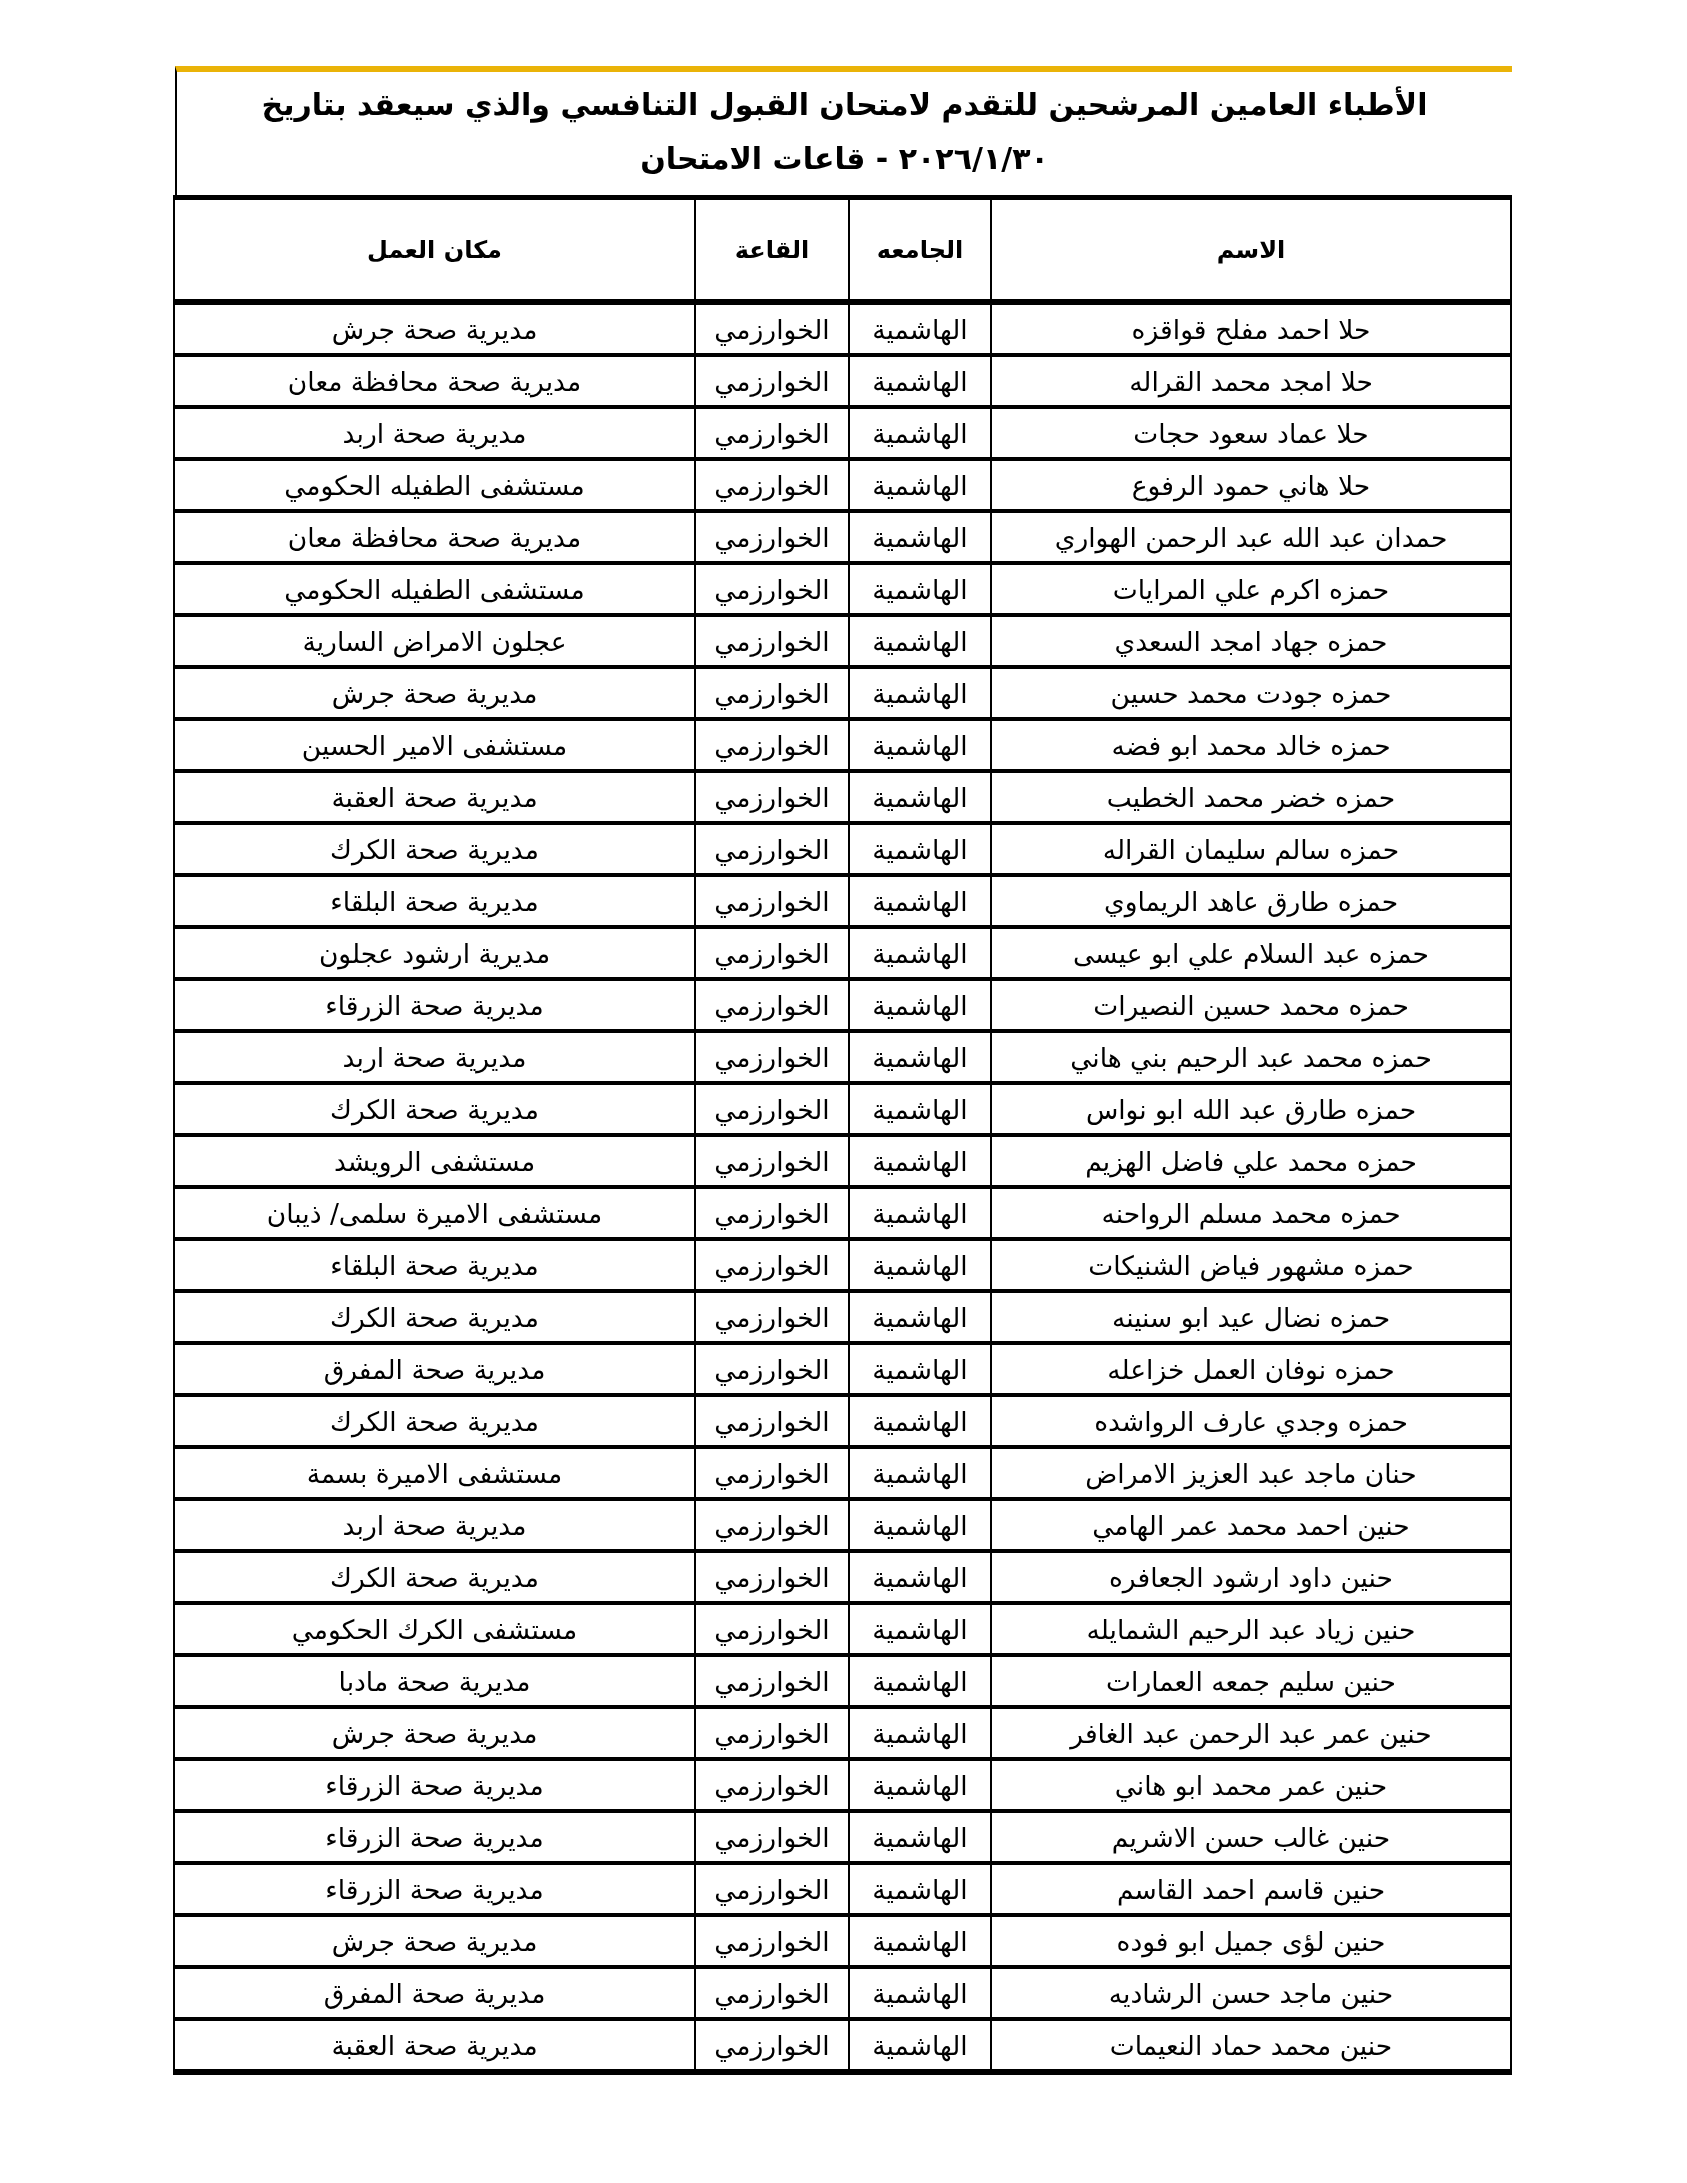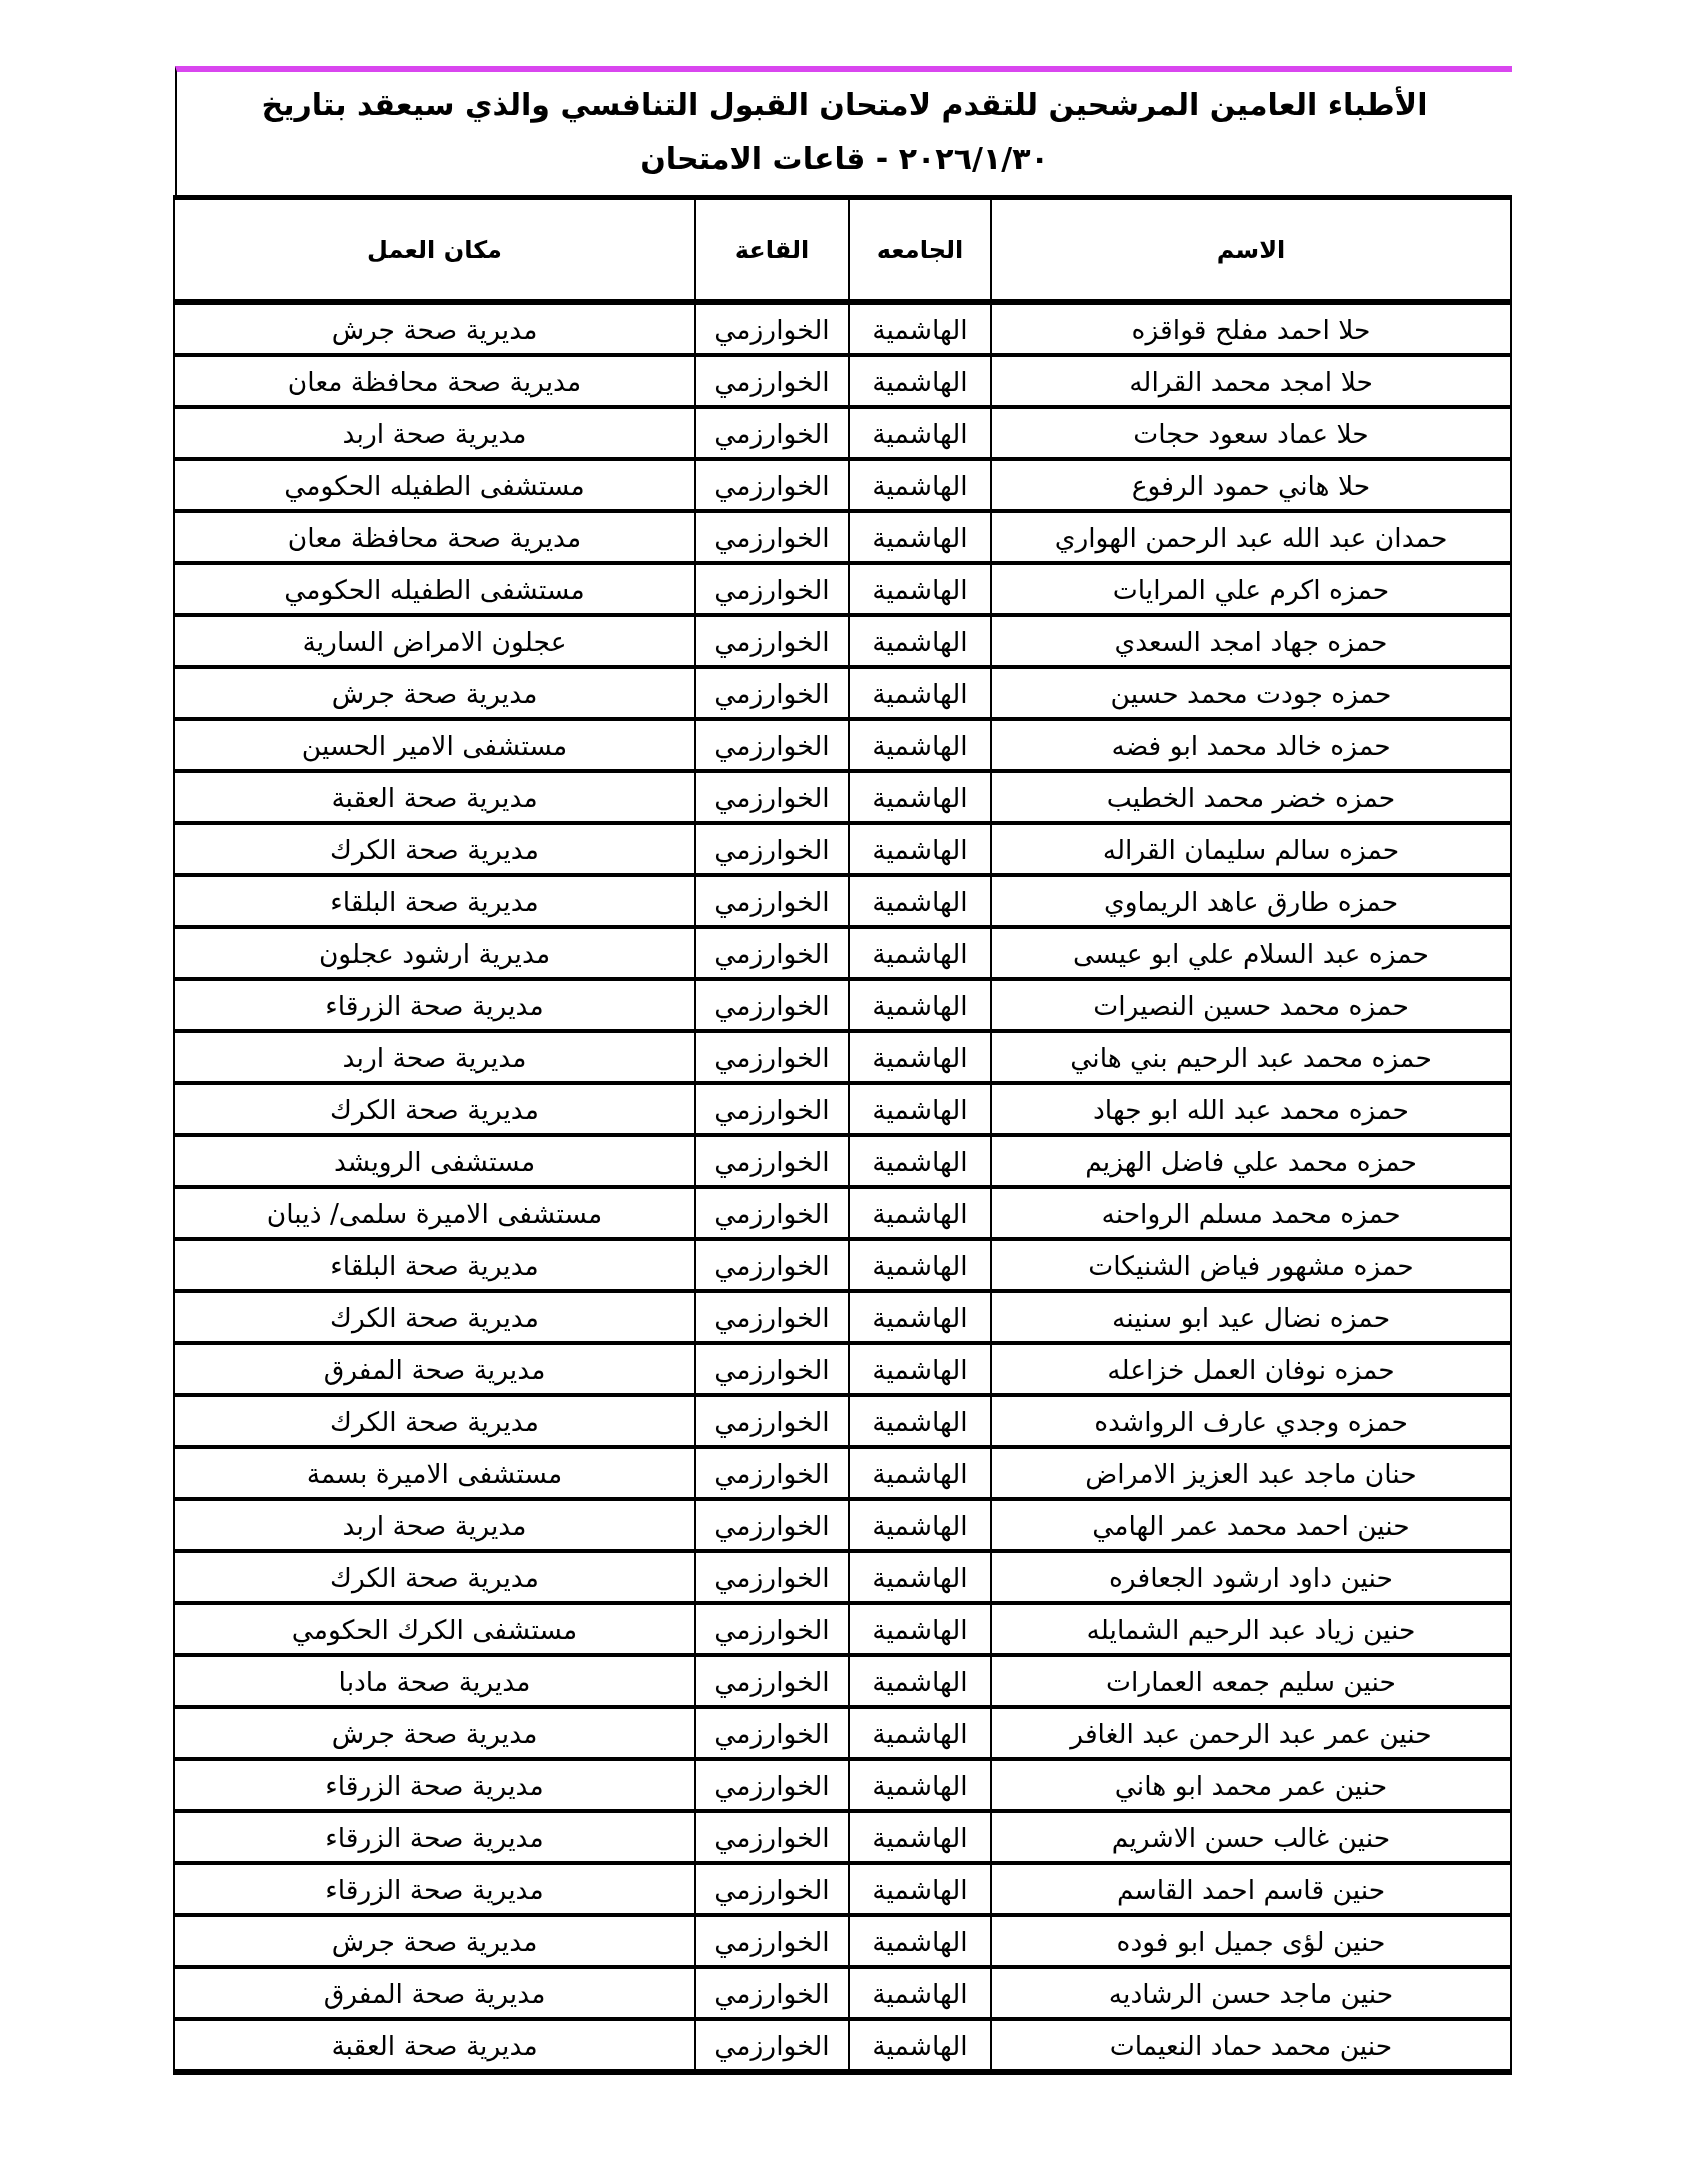--- a/index.html
+++ b/index.html
@@ -22,21 +22,21 @@
   }
   .content {
     position: absolute;
     left: 175px;
     top: 66px;
     width: 1337px;
     direction: rtl;
   }
   .title-box {
     box-sizing: border-box;
-    border-top: 6px solid #d946ef;
+    border-top: 6px solid #eab308;
     border-left: 2.6px solid #000;
     min-height: 129px;
     display: flex;
     align-items: center;
     justify-content: center;
     text-align: center;
     font-weight: bold;
     font-size: 30px;
     line-height: 1.8;
     padding: 5.3px 20px 9.3px 20px;
@@ -184,21 +184,21 @@
             <td>الخوارزمي</td>
             <td>مديرية صحة الزرقاء</td>
           </tr>
           <tr>
             <td>حمزه محمد عبد الرحيم بني هاني</td>
             <td>الهاشمية</td>
             <td>الخوارزمي</td>
             <td>مديرية صحة اربد</td>
           </tr>
           <tr>
-            <td>حمزه محمد عبد الله ابو جهاد</td>
+            <td>حمزه طارق عبد الله ابو نواس</td>
             <td>الهاشمية</td>
             <td>الخوارزمي</td>
             <td>مديرية صحة الكرك</td>
           </tr>
           <tr>
             <td>حمزه محمد علي فاضل الهزيم</td>
             <td>الهاشمية</td>
             <td>الخوارزمي</td>
             <td>مستشفى الرويشد</td>
           </tr>

